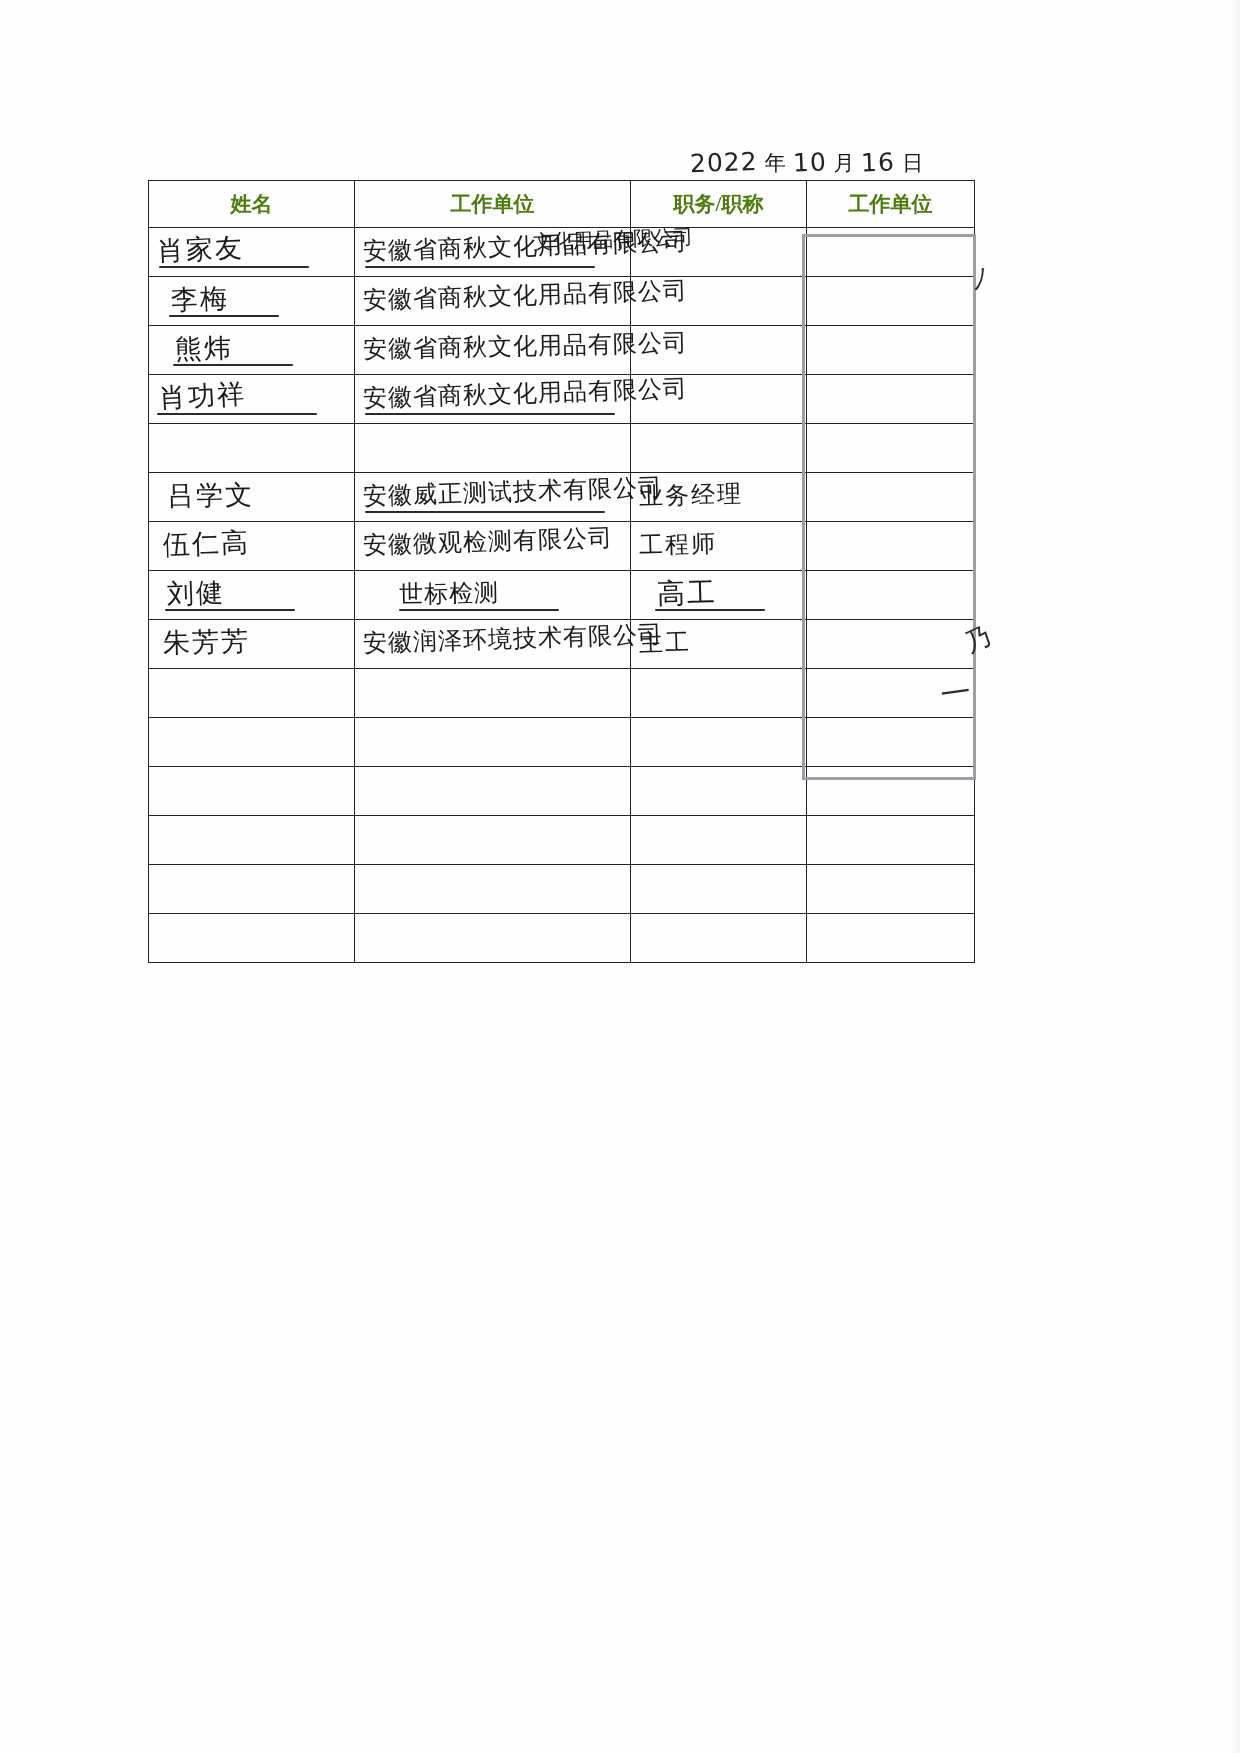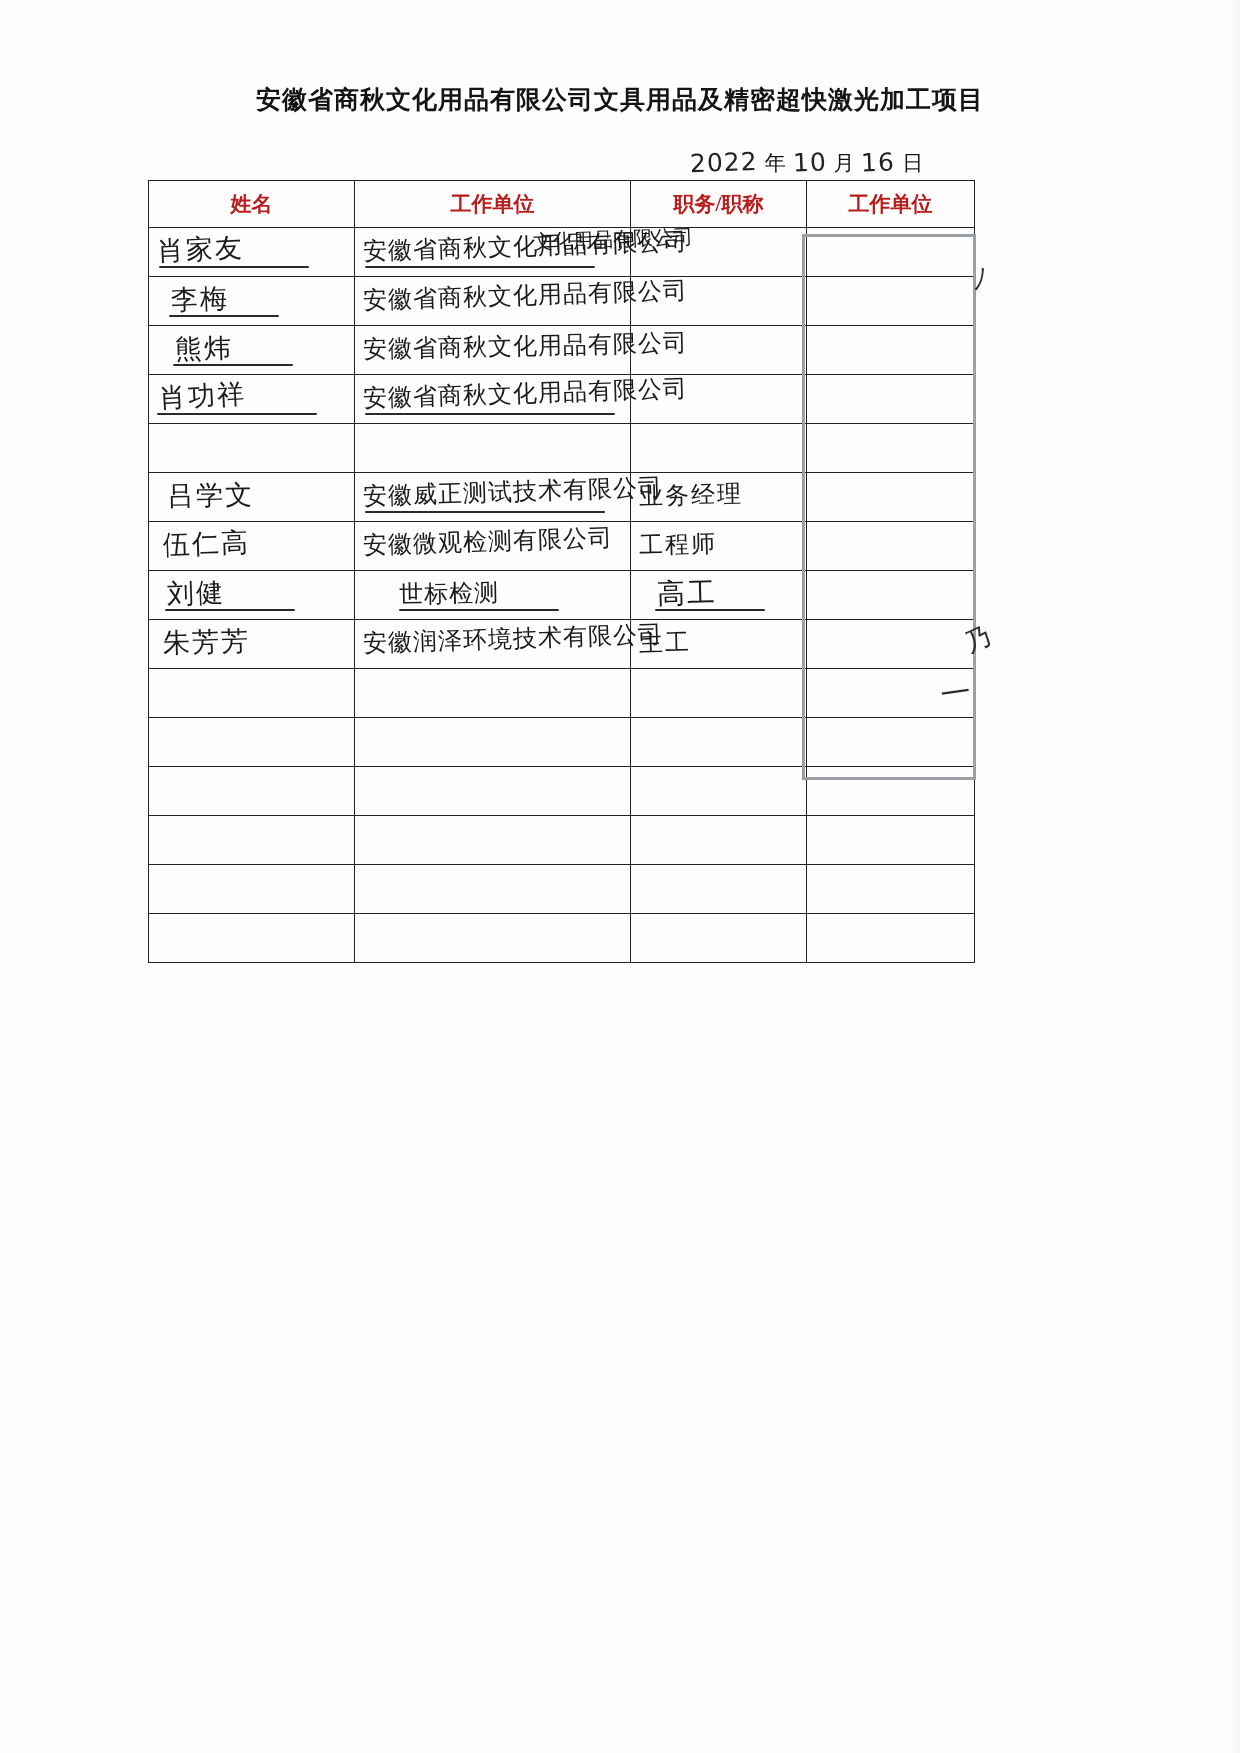--- a/index.html
+++ b/index.html
@@ -78,21 +78,21 @@
     border: 1.4px solid #222;
     padding: 0;
     vertical-align: middle;
   }
   th.head {
     height: 46px;
     font-family: "Liberation Serif", serif;
     font-weight: bold;
     font-size: 21px;
     text-align: center;
-    color: #b91c1c;
+    color: #4d7c0f;
   }
   td.cell {
     height: 48px;
     position: relative;
   }
   .col-name   { width: 205px; }
   .col-unit   { width: 275px; }
   .col-title  { width: 175px; }
   .col-phone  { width: 167px; }
 
@@ -190,21 +190,20 @@
     top: 0; right: 0; width: 10px; height: 100%;
     background: linear-gradient(to left, rgba(0,0,0,0.045), rgba(0,0,0,0));
   }
 </style>
 </head>
 <body>
 
 <div class="page">
 
   <div class="title-block">
-    <div class="title-line">安徽省商秋文化用品有限公司文具用品及精密超快激光加工项目</div>
   </div>
 
   <div class="date-row">
     <span class="date-hand">2022</span>
     <span class="date-label">年</span>
     <span class="date-hand">10</span>
     <span class="date-label">月</span>
     <span class="date-hand">16</span>
     <span class="date-label">日</span>
   </div>

